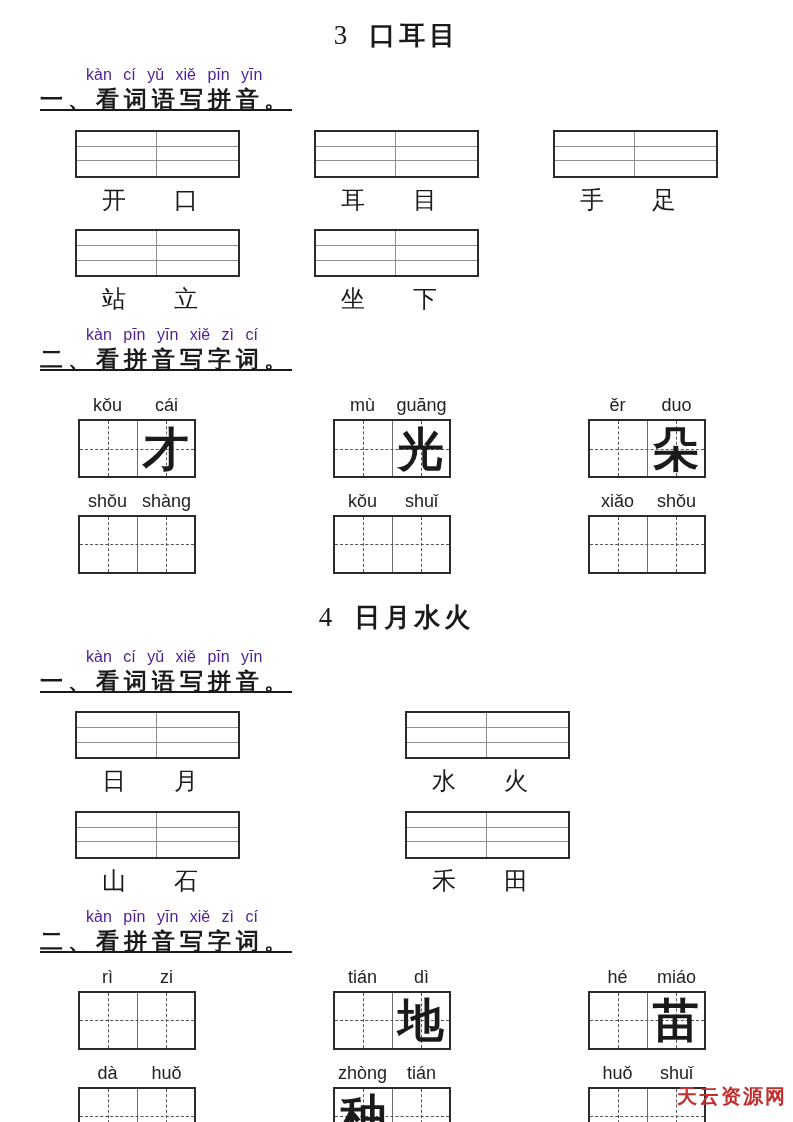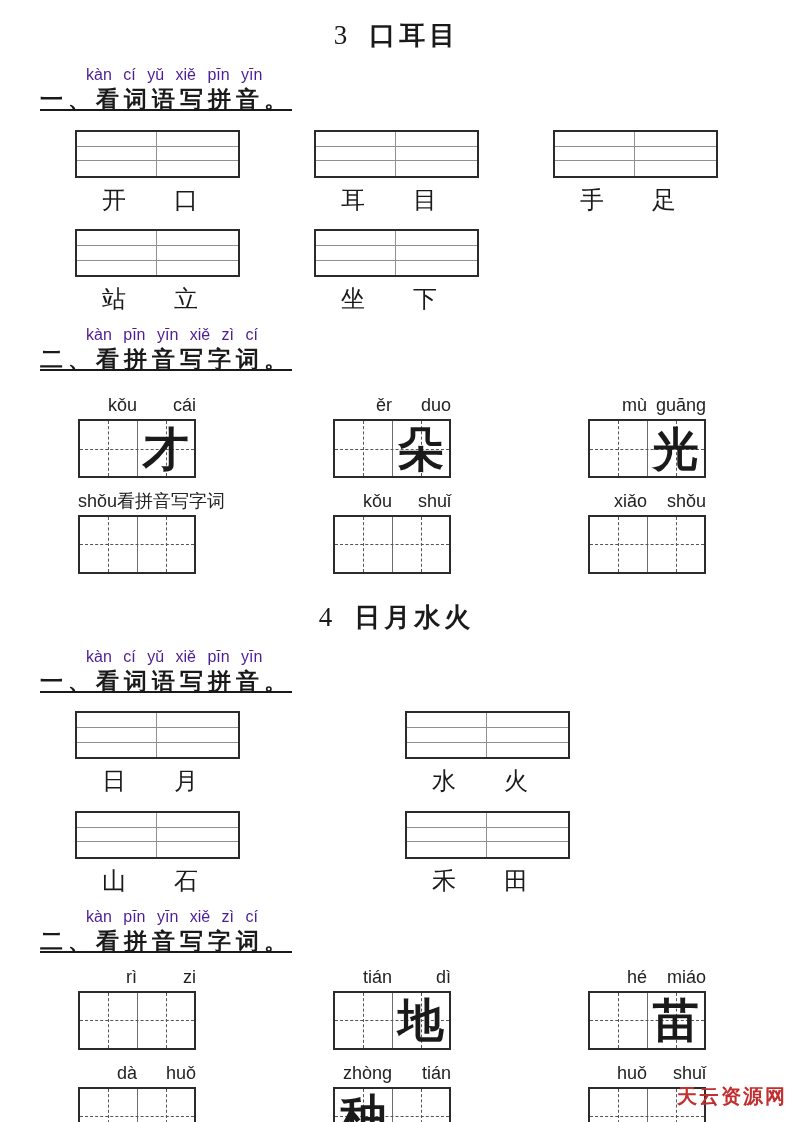--- a/index.html
+++ b/index.html
@@ -35,21 +35,21 @@
   .pyb-chars {
     display:flex; margin-top:9px; padding-left:27px;
     font-family:"Liberation Serif","DejaVu Serif",serif; font-size:24px; line-height:1.1;
   }
   .pyb-chars .wchar2 { margin-left:48px; }
   
   .tzg-row { display:flex; margin-left:78px; margin-top:22px; }
   .tzg-item { width:118px; margin-right:137px; }
   .tzg-item:last-child { margin-right:0; }
   .tzg-label { display:flex; font-size:18px; color:#222; margin-bottom:3px; line-height:1.15; }
-  .tzg-label span { flex:1; text-align:right; white-space:nowrap; }
+  .tzg-label span { flex:1; text-align:center; white-space:nowrap; }
   .tzg { display:flex; height:55px; border:2px solid #2b2b2b; position:relative; }
   .tzg::after { content:""; position:absolute; left:0; right:0; top:50%; border-top:1px dashed #555; }
   .tzg-cell { flex:1; position:relative; }
   .tzg-cell + .tzg-cell { border-left:1px solid #6d6d6d; }
   .tzg-cell::before { content:""; position:absolute; top:0; bottom:0; left:50%; border-left:1px dashed #555; }
   .answer {
     position:absolute; inset:0; z-index:2; display:flex; align-items:center; justify-content:center;
     font-family:"DejaVu Serif","Liberation Serif",serif; font-weight:bold; font-size:46px; line-height:1;
   }
   
@@ -128,53 +128,53 @@
         <div class="tzg-cell">
             <span class="answer"></span>
           </div>
         <div class="tzg-cell">
             <span class="answer">才</span>
           </div>
       </div>
     </div>
     <div class="tzg-item">
       <div class="tzg-label">
+        <span>mù</span>
+        <span>guāng</span>
+      </div>
+      <div class="tzg">
+        <div class="tzg-cell">
+            <span class="answer"></span>
+          </div>
+        <div class="tzg-cell">
+            <span class="answer">光</span>
+          </div>
+      </div>
+    </div>
+    <div class="tzg-item">
+      <div class="tzg-label">
         <span>ěr</span>
         <span>duo</span>
       </div>
       <div class="tzg">
         <div class="tzg-cell">
             <span class="answer"></span>
           </div>
         <div class="tzg-cell">
             <span class="answer">朵</span>
           </div>
       </div>
     </div>
-    <div class="tzg-item">
-      <div class="tzg-label">
-        <span>mù</span>
-        <span>guāng</span>
-      </div>
-      <div class="tzg">
-        <div class="tzg-cell">
-            <span class="answer"></span>
-          </div>
-        <div class="tzg-cell">
-            <span class="answer">光</span>
-          </div>
-      </div>
-    </div>
   </div>
 
   <div class="tzg-row" style="margin-top:13px;">
     <div class="tzg-item">
       <div class="tzg-label">
         <span>shǒu</span>
-        <span>看拼音写字词</span>
+        <span>shàng</span>
       </div>
       <div class="tzg">
         <div class="tzg-cell">
             <span class="answer"></span>
           </div>
         <div class="tzg-cell">
             <span class="answer"></span>
           </div>
       </div>
     </div>

